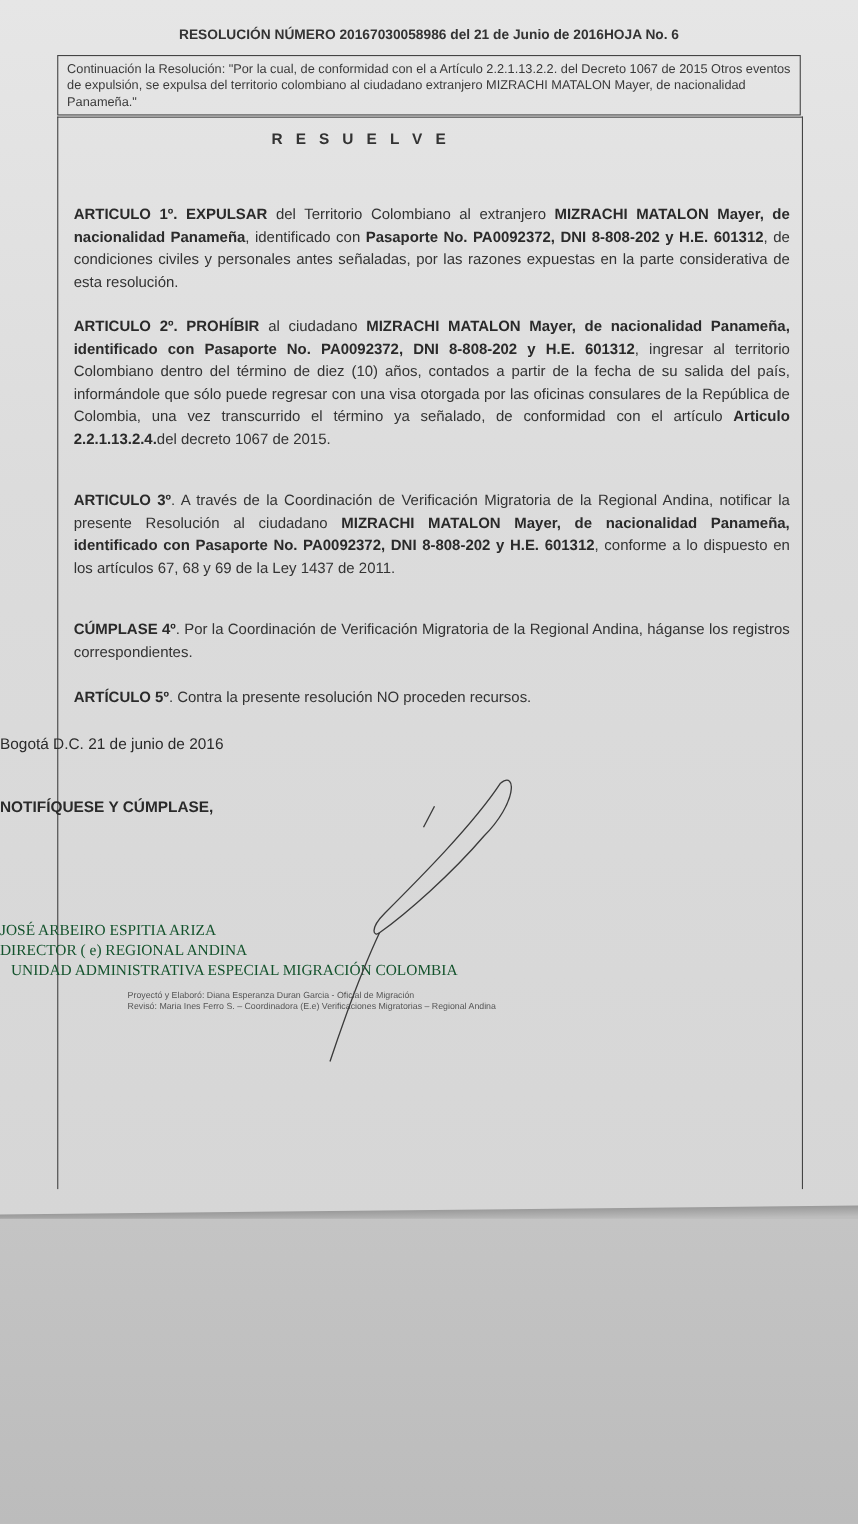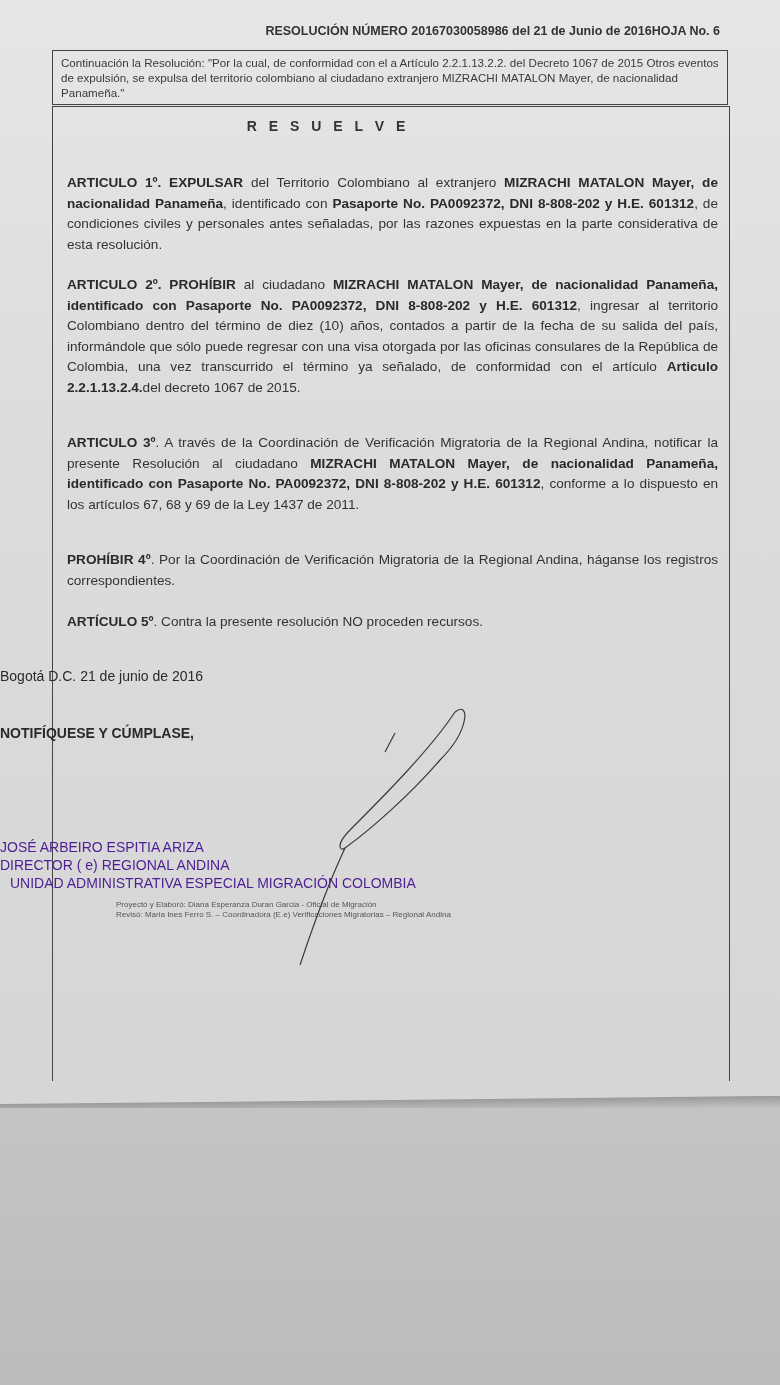--- a/index.html
+++ b/index.html
@@ -17,45 +17,45 @@
     position:absolute; left:0; top:1100px; width:780px; height:10px;
     background:linear-gradient(180deg,#9a9a9a 0%,#bdbdbd 100%);
     transform:skewY(-0.6deg);
   }
   .under {
     position:absolute; left:0; top:1108px; width:780px; height:277px;
     background:linear-gradient(180deg,#c4c4c4,#bcbcbc);
   }
   .header {
     position:absolute; left:60px; top:24px; width:660px; font-size:12.5px; font-weight:bold;
-    display:flex; justify-content:flex-end; color:#333;
+    display:flex; justify-content:center; color:#333;
   }
   .cont-box {
     position:absolute; left:52px; top:50px; width:676px; height:55px;
     border:1.5px solid #444; padding:4px 8px; box-sizing:border-box;
     font-size:11.6px; line-height:15px; color:#3a3a3a;
   }
   .frame {
     position:absolute; left:52px; top:106px; width:678px; height:975px;
     border-left:1.5px solid #444; border-right:1.5px solid #444;
     border-top:1.5px solid #444; box-sizing:border-box;
   }
   .resuelve {
     position:absolute; left:0; top:118px; width:656px; text-align:center;
     font-weight:bold; font-size:14px; letter-spacing:4px; color:#333;
   }
   .article {
     position:absolute; left:67px; width:651px; font-size:13.6px; line-height:20.5px;
-    text-align:justify; color:#333;
+    text-align:justify; color:#333;margin-top:12px;
   }
   .article b { color:#2a2a2a; }
   .center { position:absolute; left:0; width:780px; text-align:left; }
   .place { top:668px; font-size:14px; }
   .notify { top:725px; font-size:14px; font-weight:bold; }
-  .sig { font-size:14px; line-height:18px; color:#4c1d95; }
+  .sig { font-size:14px; line-height:18px; color:#14532d;font-family:Liberation Serif, serif; }
   .footer-notes {
     position:absolute; left:88px; top:900px; font-size:8px; line-height:10px; color:#555;margin-left:28px;
   }
   .signature { position:absolute; left:0; top:0; width:780px; height:1385px; pointer-events:none; }
 </style>
 </head>
 <body>
 
 <div class="paper"></div>
 <div class="paper-edge"></div>
@@ -70,21 +70,21 @@
   <span>Continuación la Resolución: "Por la cual, de conformidad con el a Artículo 2.2.1.13.2.2. del Decreto 1067 de 2015 Otros eventos de expulsión, se expulsa del territorio colombiano al ciudadano extranjero MIZRACHI MATALON Mayer, de nacionalidad Panameña."</span>
 </div>
 
 <div class="frame"></div>
 
 <div class="resuelve">R E S U E L V E</div>
 
 <div class="article" style="top:173px"><b>ARTICULO 1º. EXPULSAR</b><span> del Territorio Colombiano al extranjero </span><b>MIZRACHI MATALON Mayer, de nacionalidad Panameña</b><span>, identificado con </span><b>Pasaporte No. PA0092372, DNI 8-808-202 y H.E. 601312</b><span>, de condiciones civiles y personales antes señaladas, por las razones expuestas en la parte considerativa de esta resolución.</span></div>
 <div class="article" style="top:275px"><b>ARTICULO 2º. PROHÍBIR</b><span> al ciudadano </span><b>MIZRACHI MATALON Mayer, de nacionalidad Panameña, identificado con Pasaporte No. PA0092372, DNI 8-808-202 y H.E. 601312</b><span>, ingresar al territorio Colombiano dentro del término de diez (10) años, contados a partir de la fecha de su salida del país, informándole que sólo puede regresar con una visa otorgada por las oficinas consulares de la República de Colombia, una vez transcurrido el término ya señalado, de conformidad con el artículo </span><b>Articulo 2.2.1.13.2.4.</b><span>del decreto 1067 de 2015.</span></div>
 <div class="article" style="top:433px"><b>ARTICULO 3º</b><span>. A través de la Coordinación de Verificación Migratoria de la Regional Andina, notificar la presente Resolución al ciudadano </span><b>MIZRACHI MATALON Mayer, de nacionalidad Panameña, identificado con Pasaporte No. PA0092372, DNI 8-808-202 y H.E. 601312</b><span>, conforme a lo dispuesto en los artículos 67, 68 y 69 de la Ley 1437 de 2011.</span></div>
-<div class="article" style="top:550px"><b>PROHÍBIR 4º</b><span>. Por la Coordinación de Verificación Migratoria de la Regional Andina, háganse los registros correspondientes.</span></div>
+<div class="article" style="top:550px"><b>CÚMPLASE 4º</b><span>. Por la Coordinación de Verificación Migratoria de la Regional Andina, háganse los registros correspondientes.</span></div>
 <div class="article" style="top:612px"><b>ARTÍCULO 5º</b><span>. Contra la presente resolución NO proceden recursos.</span></div>
 
 <div class="center place">Bogotá D.C. 21 de junio de 2016</div>
 <div class="center notify">NOTIFÍQUESE  Y  CÚMPLASE,</div>
 
 <div class="center sig" style="top:838px">JOSÉ ARBEIRO ESPITIA ARIZA</div>
 <div class="center sig" style="top:856px">DIRECTOR ( e) REGIONAL ANDINA</div>
 <div class="center sig" style="top:874px;left:10px">UNIDAD ADMINISTRATIVA ESPECIAL MIGRACIÓN COLOMBIA</div>
 
 <div class="footer-notes">

